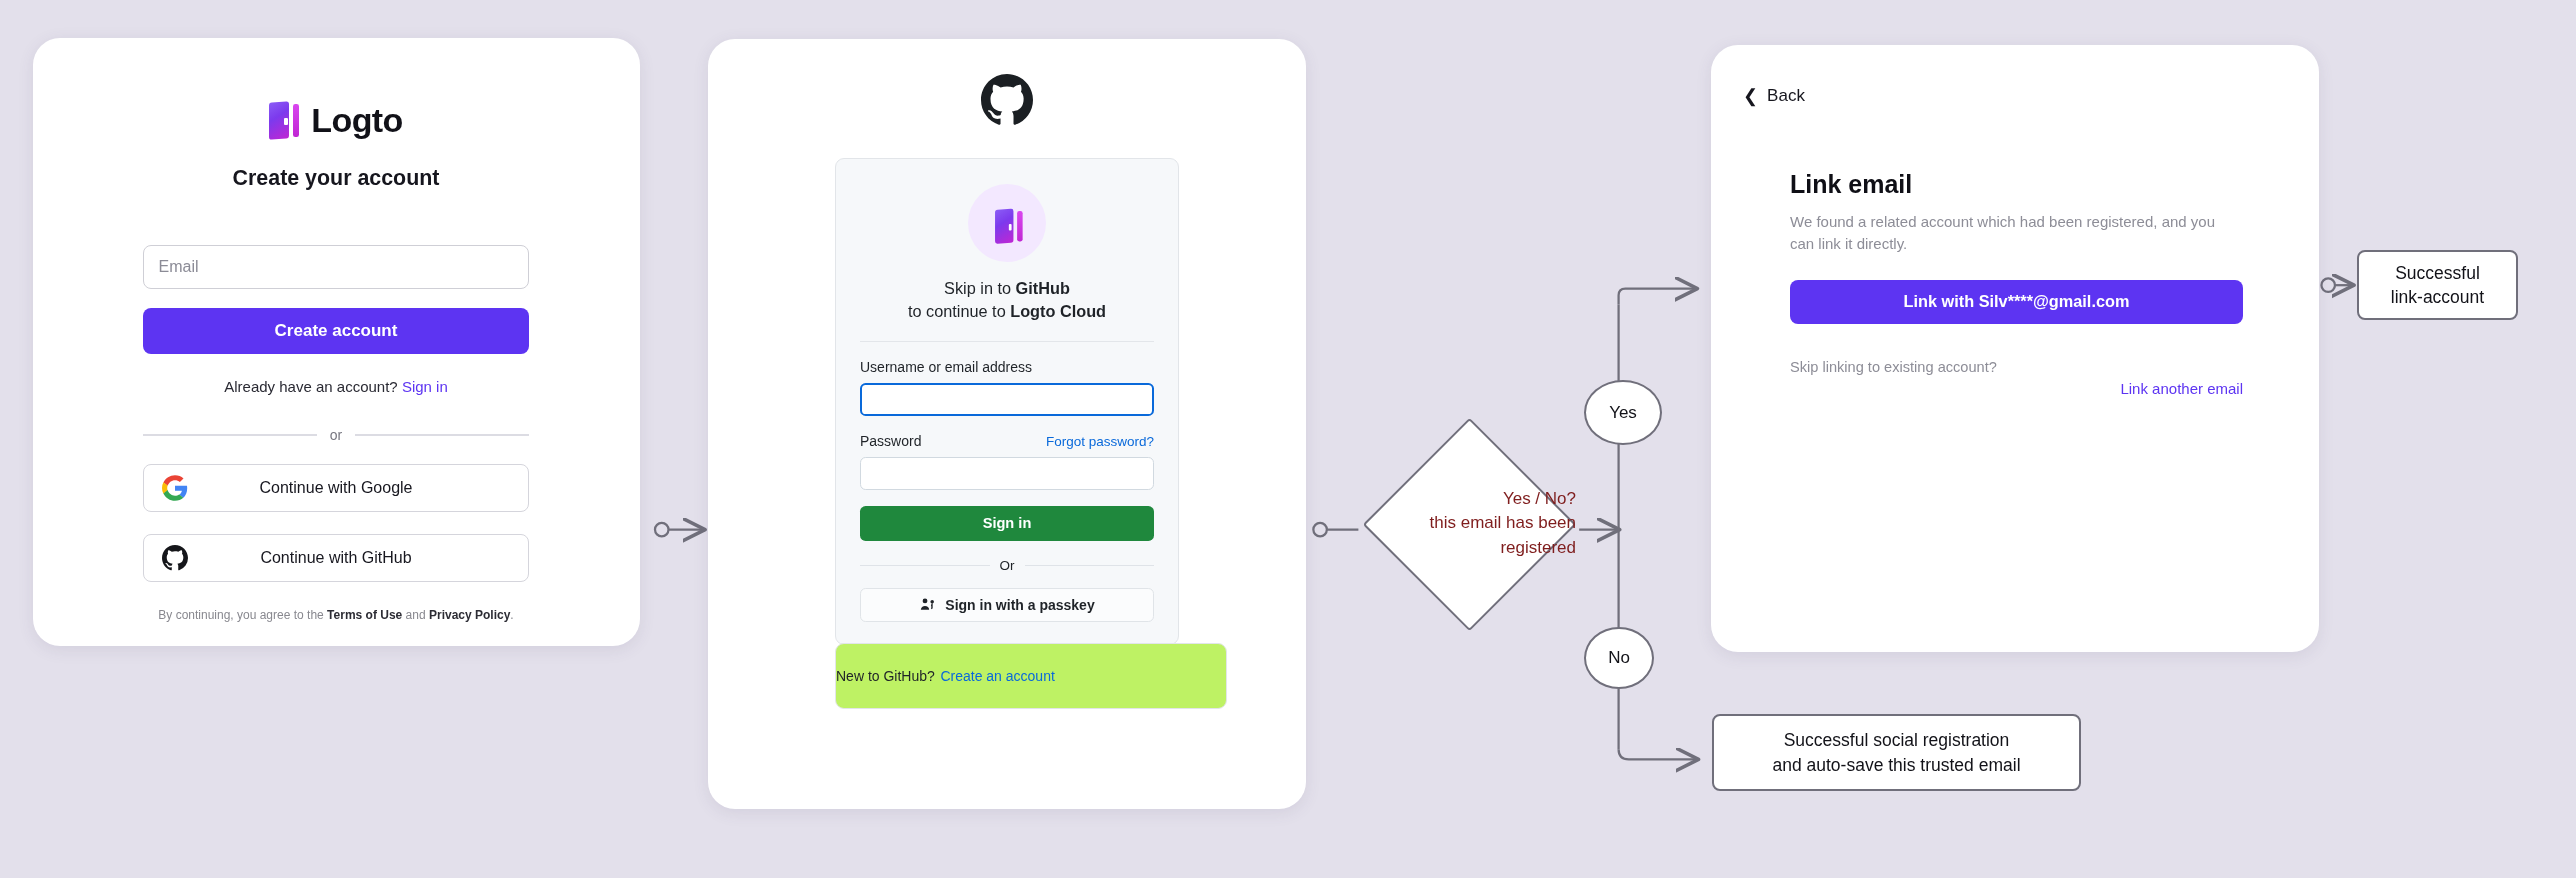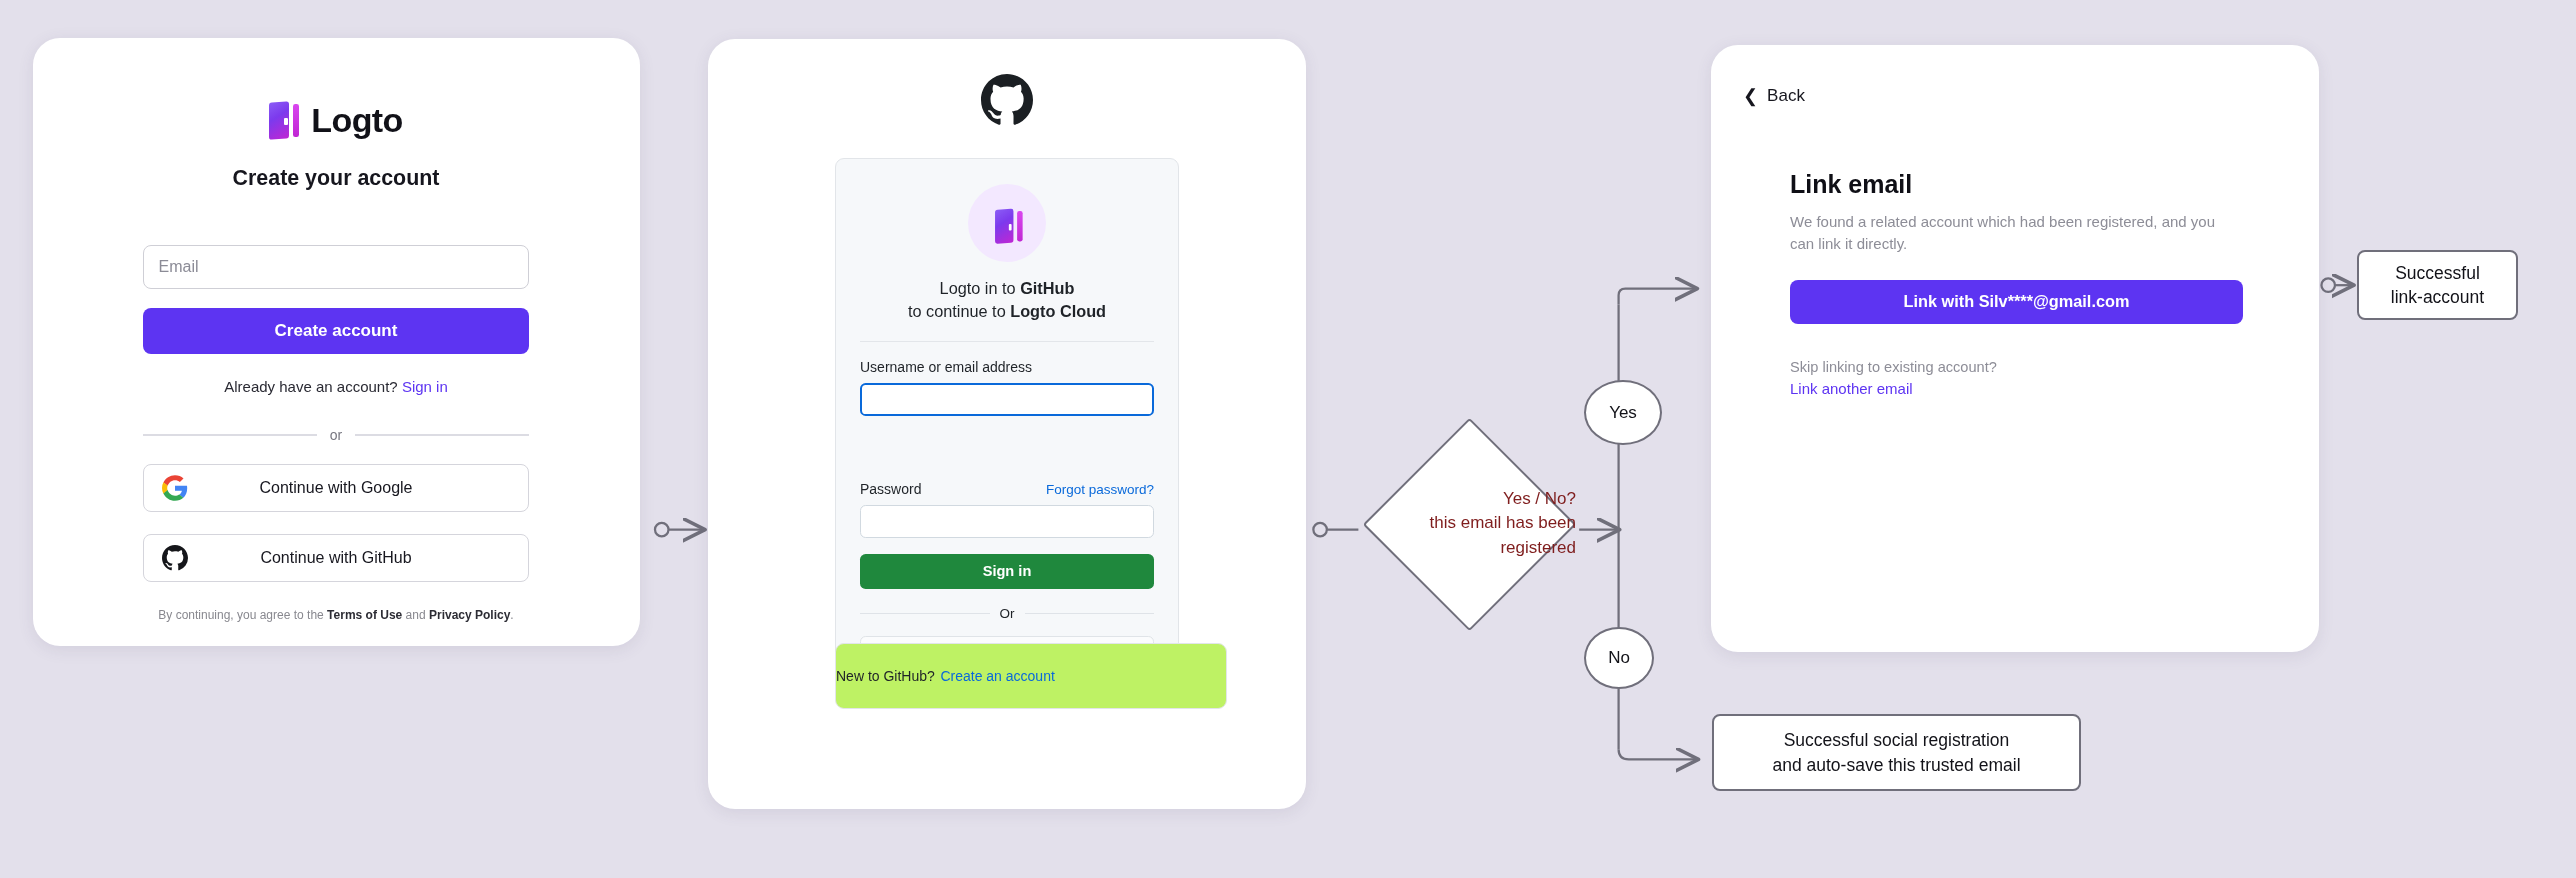--- a/index.html
+++ b/index.html
@@ -81,21 +81,21 @@
   }
   .gh-avatar .logo-mark { width: 26px; height: 33px; transform: scale(.92); }
   .gh-heading { margin-top: 14.6px; text-align: center; font-size: 16.3px; color: #1f2328; line-height: 1.42; }
   .gh-heading b { font-weight: 700; }
   .gh-rule { margin-top: 18px; height: 1.1px; background: #e3e6ea; }
 
   .gh-label { margin-top: 17px; font-size: 14px; color: #1f2328; }
   .gh-field { margin-top: 8px; width: 100%; height: 33px; border: 1.1px solid #d1d9e0; border-radius: 5.6px; background: #fff; }
   .gh-field.focused { border: 2.3px solid #0969da; }
   .gh-row { margin-top: 17px; display: flex; align-items: baseline; justify-content: space-between; }
-  .gh-row .lbl { font-size: 14px; color: #1f2328; margin-top: 48px; }
+  .gh-row .lbl { font-size: 14px; color: #1f2328; }
   .gh-row .lnk { font-size: 13.5px; color: #0969da; cursor: pointer; }
   .gh-submit {
     margin-top: 16px; width: 100%; height: 35px; border-radius: 5.6px; border: none;
     background: #1f883d; color: #fff; font-size: 14.6px; font-weight: 600;
     display: flex; align-items: center; justify-content: center; cursor: pointer;
   }
   .gh-or { margin-top: 17px; display: flex; align-items: center; gap: 10px; }
   .gh-or .ln { flex: 1; height: 1.1px; background: #dfe3e8; }
   .gh-or .tx { font-size: 13.5px; color: #1f2328; }
   .gh-passkey {
@@ -117,21 +117,21 @@
   .back-row .lbl { font-size: 17px; color: #16161e; }
   .link-body { position: absolute; left: 79px; top: 125px; width: 453px; }
   .link-title { font-size: 25px; font-weight: 700; color: #0f0f16; }
   .link-desc { margin-top: 12.4px; font-size: 15px; line-height: 1.45; color: #8d8d97; }
   .link-btn {
     margin-top: 25px; width: 100%; height: 44px; border-radius: 8px; border: none;
     background: #5d34f2; color: #fff; font-size: 16.3px; font-weight: 600;
     display: flex; align-items: center; justify-content: center; cursor: pointer;
   }
   .skip-txt { margin-top: 35px; font-size: 14.6px; color: #8d8d97; }
-  .skip-lnk { margin-top: 5.6px; font-size: 15px; color: #5d34f2; cursor: pointer; }
+  .skip-lnk { margin-top: 5.6px; font-size: 15px; color: #5d34f2; cursor: pointer; text-align: right; }
 
   
   .flow-box {
     position: absolute; background: #fff; border: 2.3px solid #706f7b; border-radius: 8px;
     display: flex; align-items: center; justify-content: center; text-align: center;
     font-size: 17.5px; color: #121218; line-height: 1.4; padding: 0 12px;
   }
   #box-success-link { left: 2357px; top: 250px; width: 161px; height: 70px; }
   #box-success-social { left: 1712px; top: 714px; width: 369px; height: 77px; }
 
@@ -256,21 +256,21 @@
 
       <div class="gh-avatar">
         <div class="logo-mark">
           <div class="logo-door"></div>
           <div class="logo-knob"></div>
           <div class="logo-panel"></div>
         </div>
       </div>
 
       <div class="gh-heading">
-        <span>Logto in to </span><b>GitHub</b><br>
+        <span>Skip in to </span><b>GitHub</b><br>
         <span>to continue to </span><b>Logto Cloud</b>
       </div>
 
       <div class="gh-rule"></div>
 
       <div class="gh-label">Username or email address</div>
       <div class="gh-field focused"></div>
 
       <div class="gh-row">
         <span class="lbl">Password</span>

